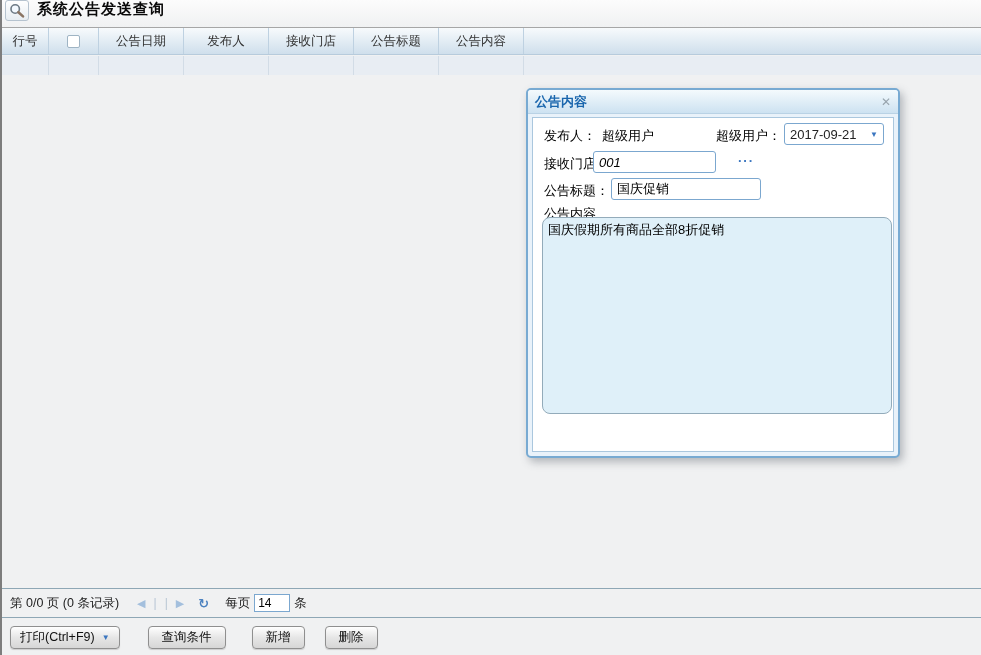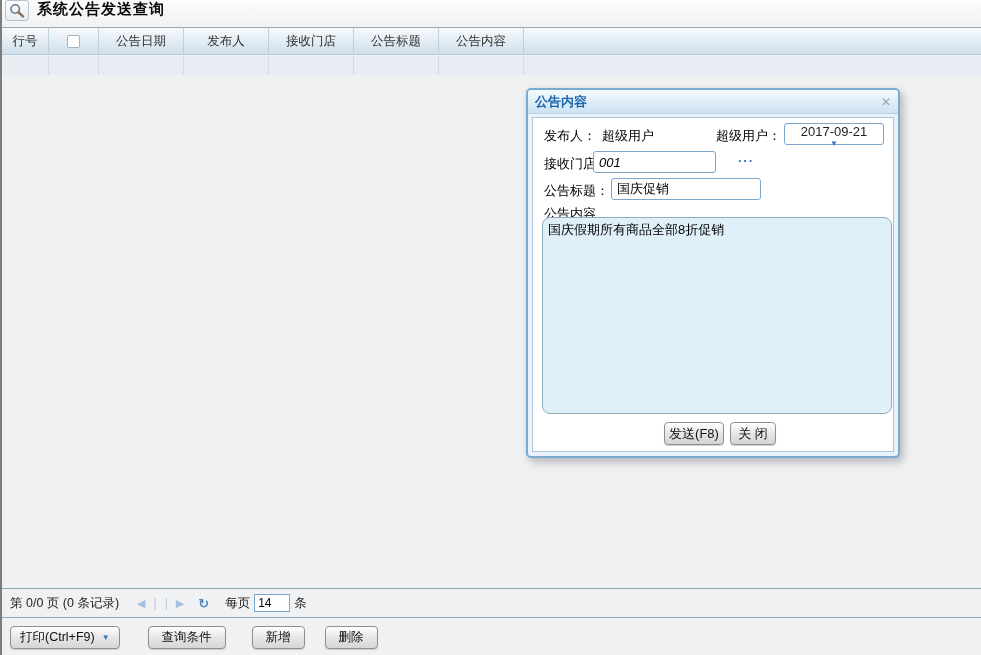--- a/index.html
+++ b/index.html
@@ -74,21 +74,21 @@
   .dlg-close { margin-left:auto; color:#98a4ad; font-size:12px; font-weight:bold; cursor:pointer; line-height:1; }
   .dlg-body { position:absolute; left:0; top:24px; right:0; bottom:0; }
   .dlg-panel { position:absolute; left:4px; right:4px; top:3px; bottom:4px;
               background:#fff; border:1px solid #aac7de; }
   .dlg-label { position:absolute; font-size:13px; color:#000; }
   .dlg-static { position:absolute; font-size:13px; color:#000; }
   .dlg-input { position:absolute; border:1px solid #7ba7cf; border-radius:3px; background:#fff;
               font-size:13px; color:#000; padding:1px 5px; height:22px;
               font-family:"Liberation Sans","DejaVu Sans",sans-serif; }
   .combo { position:absolute; border:1px solid #7ba7cf; border-radius:3px; background:#fff;
-              display:flex; align-items:center; padding:0 5px; height:22px; font-size:13px; cursor:pointer;flex-direction:column; }
+              display:flex; align-items:center; padding:0 5px; height:22px; font-size:13px; cursor:pointer; }
   .combo .combo-text { flex:1; }
   .combo .combo-arrow { color:#3b76c0; font-size:8px; }
   .picker-dots { position:absolute; color:#3b76c0; font-weight:bold; font-size:13px;
               letter-spacing:1px; cursor:pointer; }
   .dlg-textarea { position:absolute; left:14px; top:103px; width:350px; height:197px;
               background:#dff0f9; border:1px solid #93abba; border-radius:8px;
               font-size:13px; color:#000; padding:3px 5px; resize:none;
               font-family:"Liberation Sans","DejaVu Sans",sans-serif; }
   .dlg-btnrow { position:absolute; left:0; top:308px; width:100%; height:24px; }
   .dlg-btn { position:absolute; height:23px; border:1px solid #8f8f8f; border-radius:4px;
@@ -183,20 +183,16 @@
       <input class="dlg-input" style="left: 65px; top: 37px; width: 123px; font-style: italic;" value="001">
       <span class="picker-dots" style="left:210px; top:39px;">···</span>
 
       <span class="dlg-label" style="left:16px; top:68px;">公告标题：</span>
       <input class="dlg-input" style="left: 83px; top: 64px; width: 150px;" value="国庆促销">
 
       <span class="dlg-label" style="left:16px; top:91px;">公告内容</span>
 
       <textarea class="dlg-textarea" spellcheck="false" style="">国庆假期所有商品全部8折促销</textarea>
 
-      <div class="dlg-btnrow">
-        <button class="dlg-btn" style="left:136px; width:60px;">发送(F8)</button>
-        <button class="dlg-btn" style="left:202px; width:46px;">关 闭</button>
-      </div>
     </div>
   </div>
 
 </div>
 
 </body></html>

